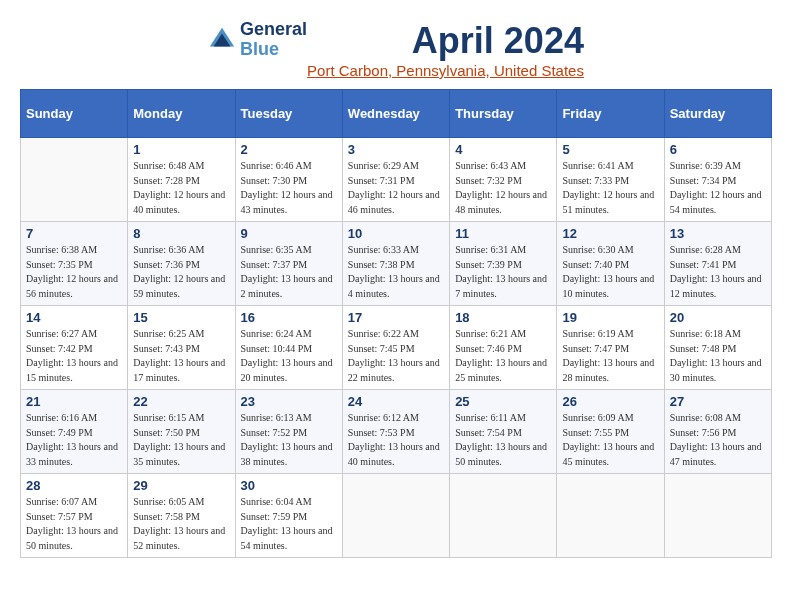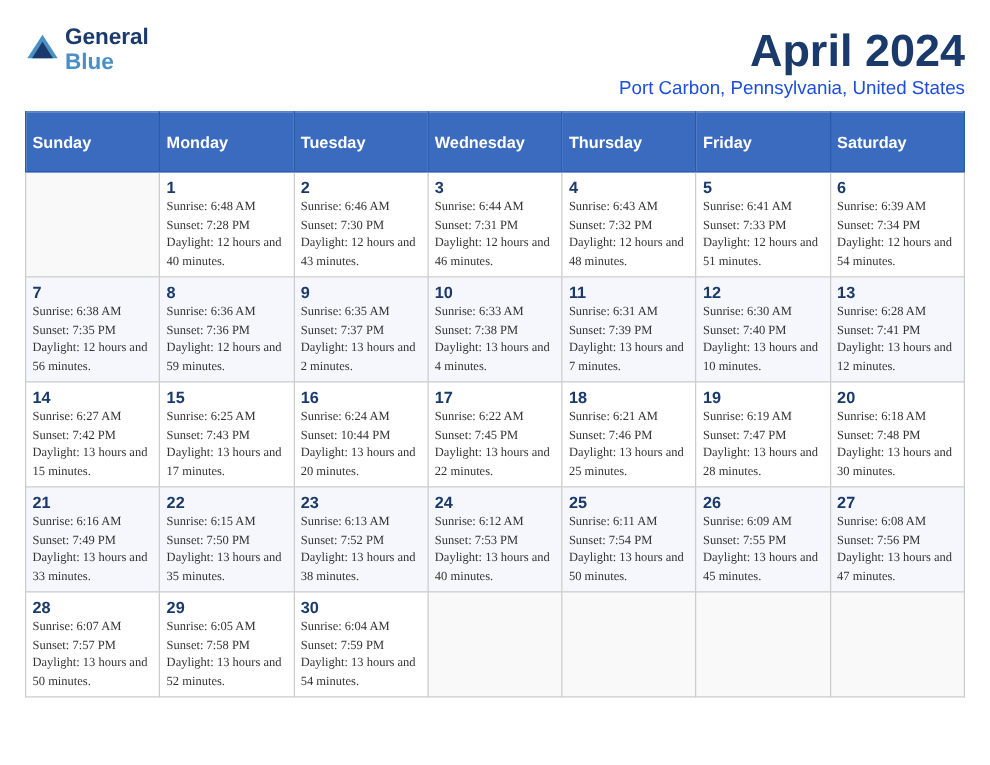--- a/index.html
+++ b/index.html
@@ -5,21 +5,21 @@
     * { box-sizing: border-box; margin: 0; padding: 0; }
     body {
       font-family: Arial, sans-serif;
       background: #fff;
       width: 792px;
       min-height: 612px;
       padding: 20px;
     }
     .header {
       display: flex;
-      justify-content: space-between;
+      justify-content: center;
       align-items: flex-start;
       margin-bottom: 10px;
     }
     .logo {
       display: flex;
       align-items: center;
       gap: 4px;
     }
     .logo-text {
       font-size: 18px;
@@ -37,21 +37,22 @@
     .title-block {
       text-align: right;
     }
     .main-title {
       font-size: 36px;
       font-weight: bold;
       color: #1a3a6b;
     }
     .subtitle {
       font-size: 15px;
-      color: #1d4ed8;
+      color: #c2410c;
+      text-decoration: underline;
     }
     .calendar {
       width: 100%;
       border-collapse: collapse;
       font-size: 11px;
     }
     .calendar th {
       background: #3a6bbf;
       color: #fff;
       padding: 16px 5px;
@@ -135,21 +136,21 @@
         <span class="day-number">2</span>
         <div class="day-info">
           <span>Sunrise: 6:46 AM</span><br>
           <span>Sunset: 7:30 PM</span><br>
           <span>Daylight: 12 hours and 43 minutes.</span>
         </div>
       </td>
         <td>
         <span class="day-number">3</span>
         <div class="day-info">
-          <span>Sunrise: 6:44 AM</span><br>
+          <span>Sunrise: 6:29 AM</span><br>
           <span>Sunset: 7:31 PM</span><br>
           <span>Daylight: 12 hours and 46 minutes.</span>
         </div>
       </td>
         <td>
         <span class="day-number">4</span>
         <div class="day-info">
           <span>Sunrise: 6:43 AM</span><br>
           <span>Sunset: 7:32 PM</span><br>
           <span>Daylight: 12 hours and 48 minutes.</span>

